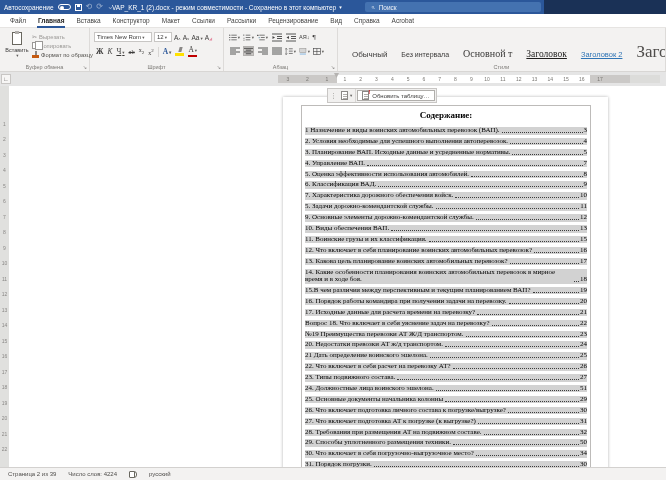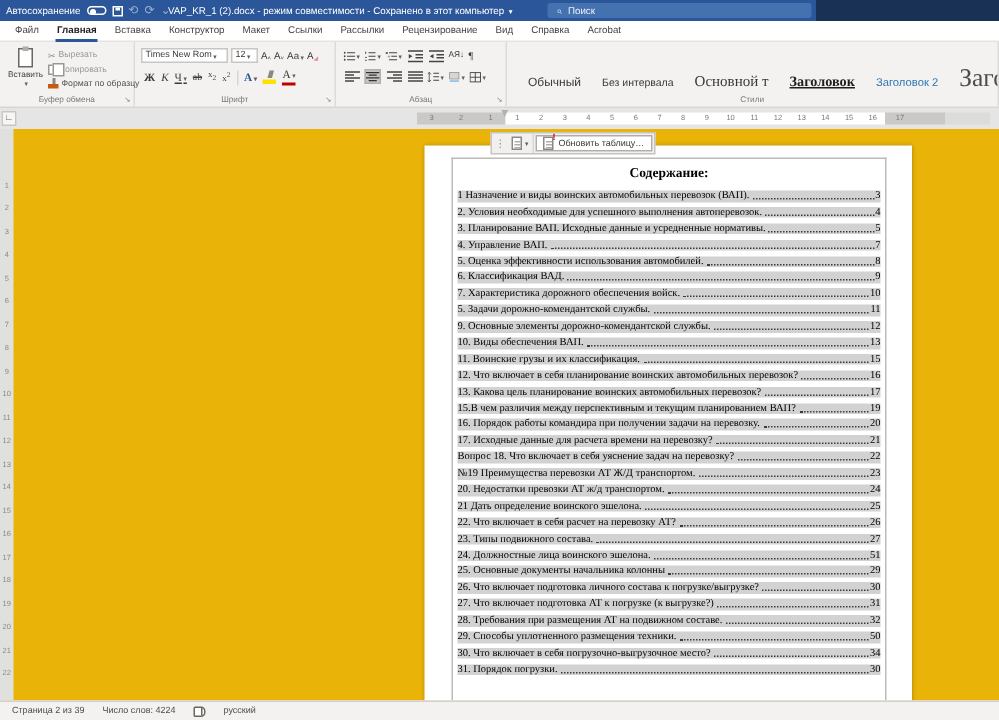--- a/index.html
+++ b/index.html
@@ -79,42 +79,42 @@
   .ric.sel{background:#c8c6c4;border:1px solid #b3b1af;}
   .sorttxt{font-size:5.5px;color:#3b3a39;}
   .pilcrow{font-size:7px;color:#3b3a39;font-family:"Liberation Serif",serif;}
 
   .g-styles{flex:1;min-width:0;overflow:hidden;}
   .chips{display:flex;align-items:baseline;gap:14px;padding:14px 0 0 14px;white-space:nowrap;}
   .chip{color:#3b3a39;}
   .chip.s0{font-size:8px;}
   .chip.s1{font-size:7px;}
   .chip.s2{font-size:10px;font-family:"Liberation Serif",serif;}
-  .chip.s3{font-size:9.5px;font-family:"Liberation Serif",serif;font-weight:bold;text-decoration:underline;color:#1f1e1d;}
-  .chip.s4{font-size:7.5px;color:#2e74b5;}
+  .chip.s3{font-size:9.5px;font-family:"Liberation Serif",serif;font-weight:normal;text-decoration:underline;color:#1f1e1d;}
+  .chip.s4{font-size:7.5px;color:#2e74b5;text-decoration:underline;}
   .chip.s5{font-size:17px;color:#4f4d4b;font-family:"Liberation Serif",serif;}
 
   
   .rulerbar{position:absolute;left:0;top:72px;width:666px;height:14px;background:#e5e5e5;}
   .tabsel{position:absolute;left:1px;top:2px;width:10px;height:10px;background:#f7f6f5;border:1px solid #c8c6c4;
           font-size:6px;color:#605e5c;display:flex;align-items:center;justify-content:center;}
   .hruler{position:absolute;left:278px;top:3px;height:8px;display:flex;align-items:stretch;font-size:5px;color:#7a7874;}
   .hseg{display:flex;}
   .hseg span{display:flex;align-items:center;justify-content:center;}
   .seg-margin{width:59px;background:#cbc9c7;}
   .seg-margin span{width:19.6px;}
   .seg-main{width:253px;background:#fff;position:relative;}
   .seg-main span{width:15.8px;}
   .seg-after{width:40px;background:#cbc9c7;}
   .seg-after span{width:20px;}
   .seg-tail{width:30px;background:#dcdcda;}
   .indent-marker{position:absolute;left:-3px;top:-2px;width:5px;height:5px;background:#b5b3b1;clip-path:polygon(0 0,100% 0,50% 100%);}
 
   
-  .docarea{position:absolute;left:0;top:86px;width:666px;height:381px;background:#eab308;overflow:hidden;text-decoration:underline;}
+  .docarea{position:absolute;left:0;top:86px;width:666px;height:381px;background:#ffffff;overflow:hidden;text-decoration:underline;}
   .vruler{position:absolute;left:0;top:0;width:9px;height:381px;background:#e0e0de;display:flex;flex-direction:column;align-items:center;
           padding-top:30px;font-size:5px;color:#8a8886;}
   .vruler span{height:15.5px;display:flex;align-items:center;}
   .page{position:absolute;left:283px;top:11px;width:325px;height:400px;background:#fff;box-shadow:0 0 3px rgba(0,0,0,.3);}
 
   .toc-toolbar{position:absolute;left:44px;top:-9px;height:15px;display:flex;align-items:stretch;background:#f1f0ef;border:1px solid #c8c6c4;}
   .grip{display:flex;align-items:center;padding:0 2px;color:#8a8886;font-size:7px;letter-spacing:-1px;}
   .tt-btn1{display:flex;align-items:center;gap:1px;padding:0 3px;border-right:1px solid #d8d6d4;}
   .doc-ic{width:7px;height:9px;border:1px solid #8a8886;background:#fff;position:relative;}
   .doc-ic::before{content:"";position:absolute;left:1px;top:2px;width:3.5px;height:1px;background:#b0aeab;box-shadow:0 2px 0 #b0aeab,0 4px 0 #b0aeab;}
@@ -466,20 +466,25 @@
       <span class="t">12. Что включает в себя планирование воинских автомобильных перевозок?</span>
       <span class="leader"></span>
       <span class="pg">16</span>
     </div>
             <div class="toc-row">
       <span class="t">13. Какова цель планирование воинских автомобильных перевозок?</span>
       <span class="leader"></span>
       <span class="pg">17</span>
     </div>
             <div class="toc-row">
+      <span class="t">14. Какие особенности планирования воинских автомобильных перевозок в мирное время и в ходе боя.</span>
+      <span class="leader"></span>
+      <span class="pg">18</span>
+    </div>
+            <div class="toc-row">
       <span class="t">15.В чем различия между перспективным и текущим планированием ВАП?</span>
       <span class="leader"></span>
       <span class="pg">19</span>
     </div>
             <div class="toc-row">
       <span class="t">16. Порядок работы командира при получении задачи на перевозку.</span>
       <span class="leader"></span>
       <span class="pg">20</span>
     </div>
             <div class="toc-row">

